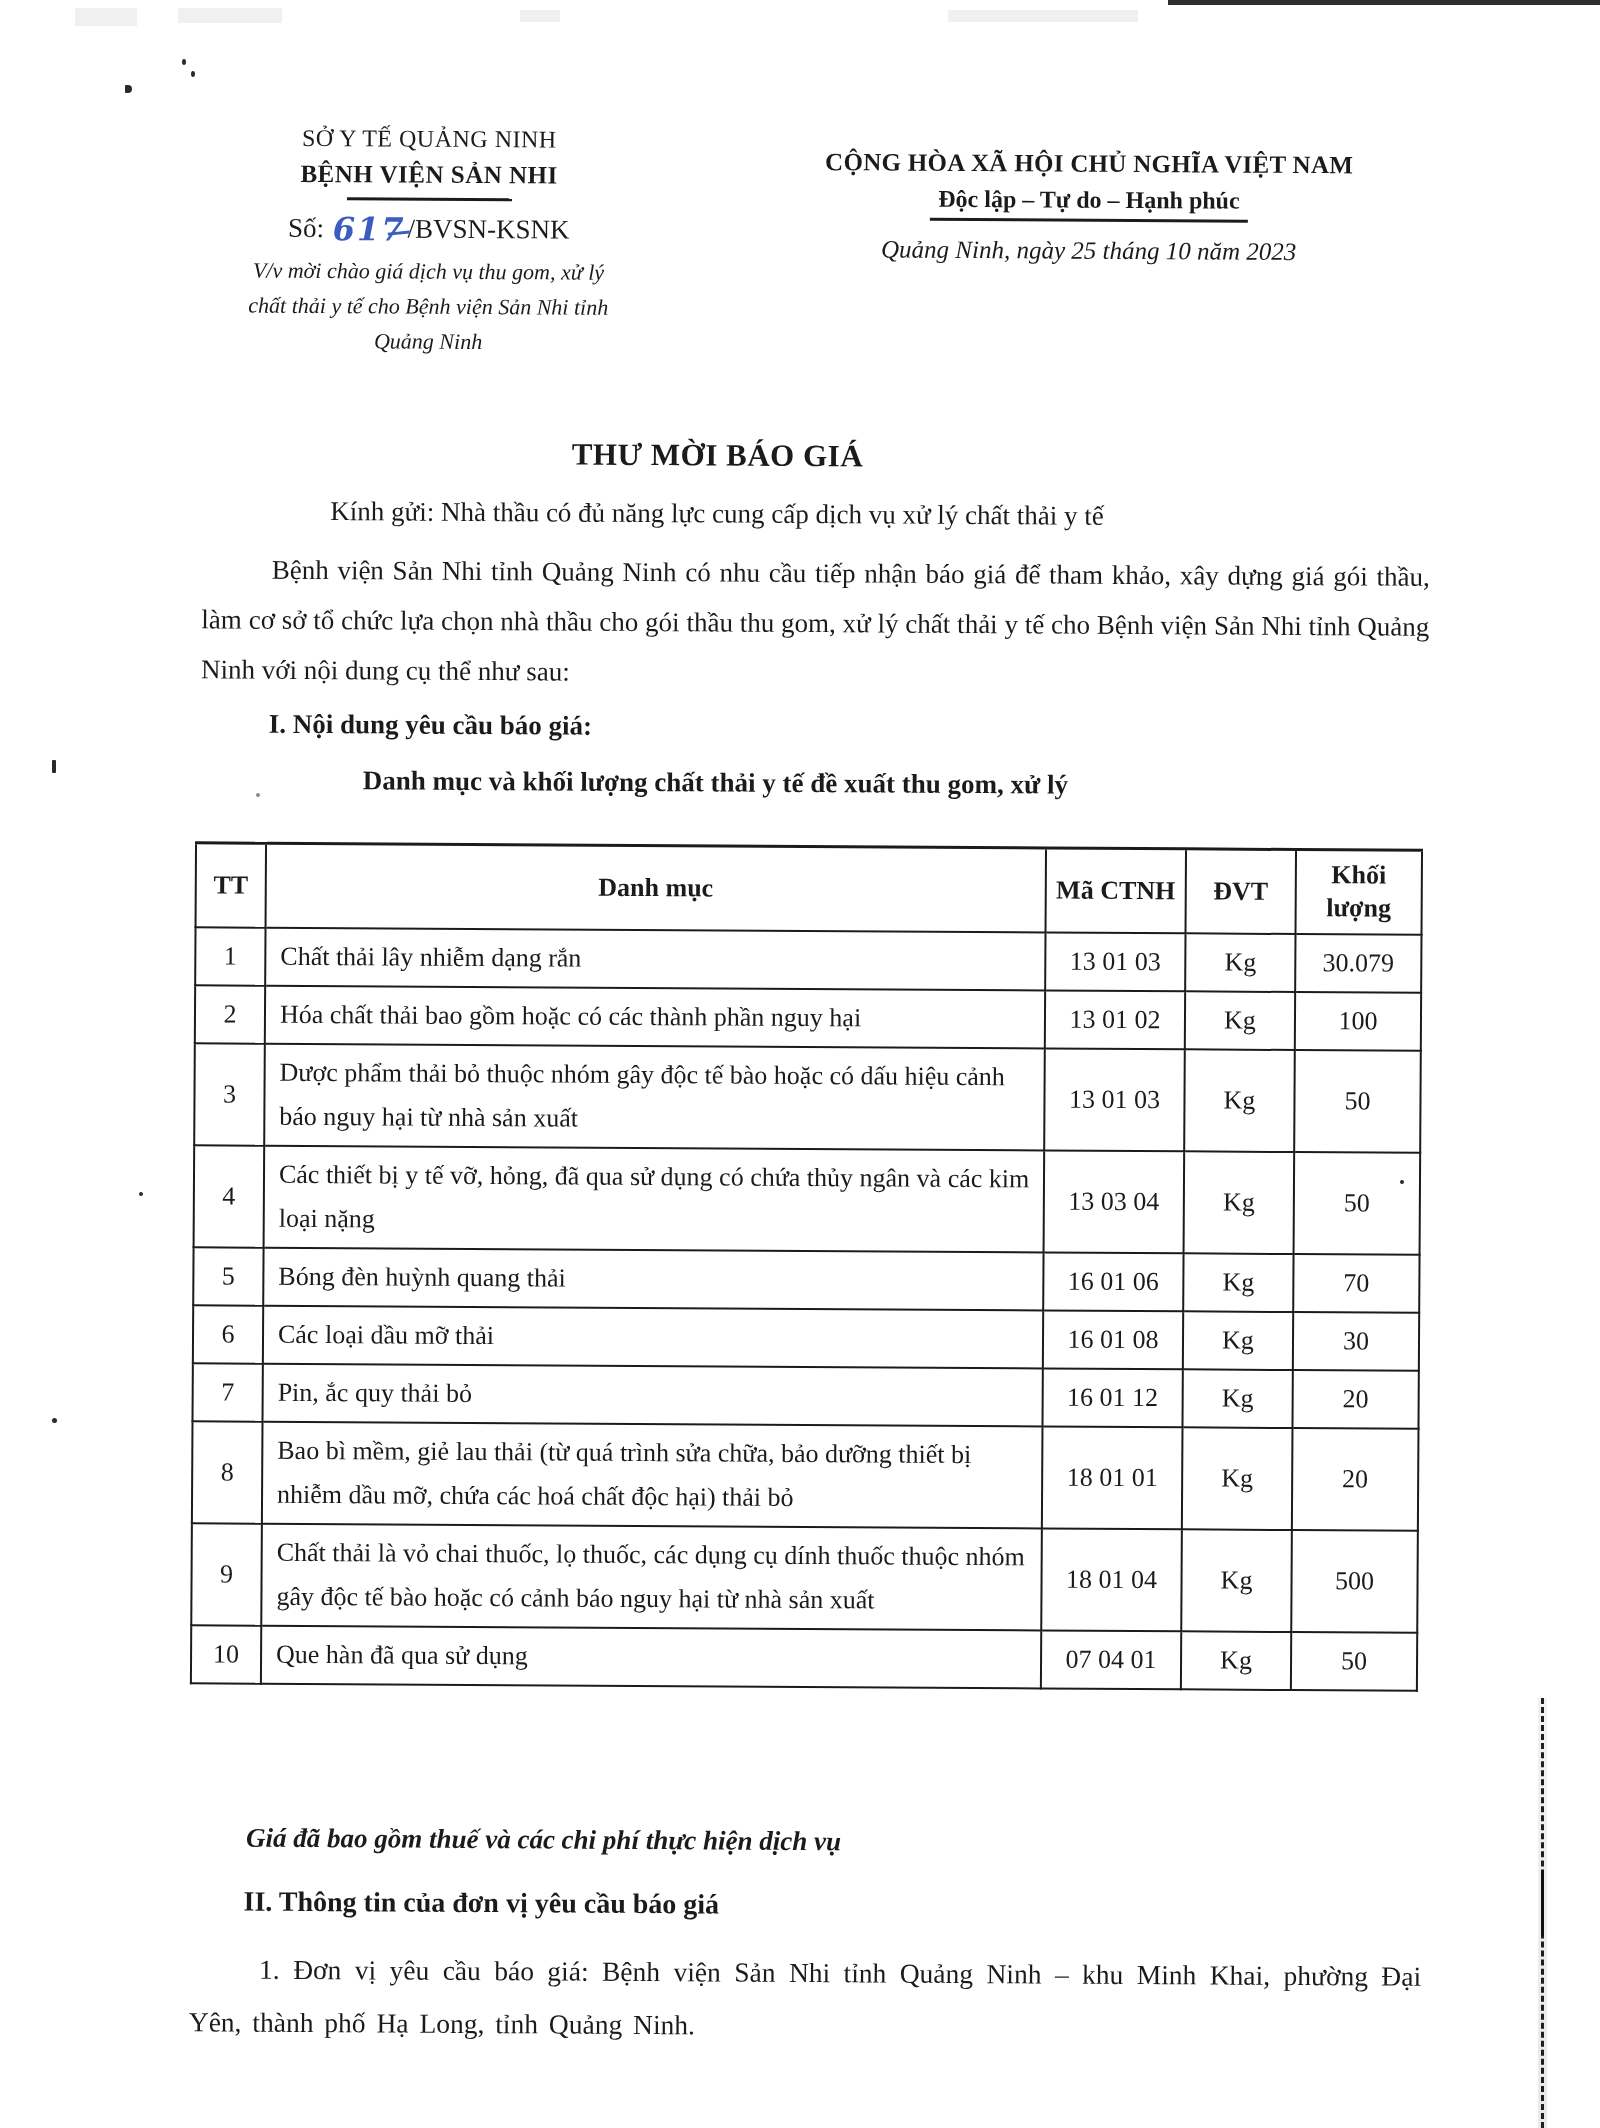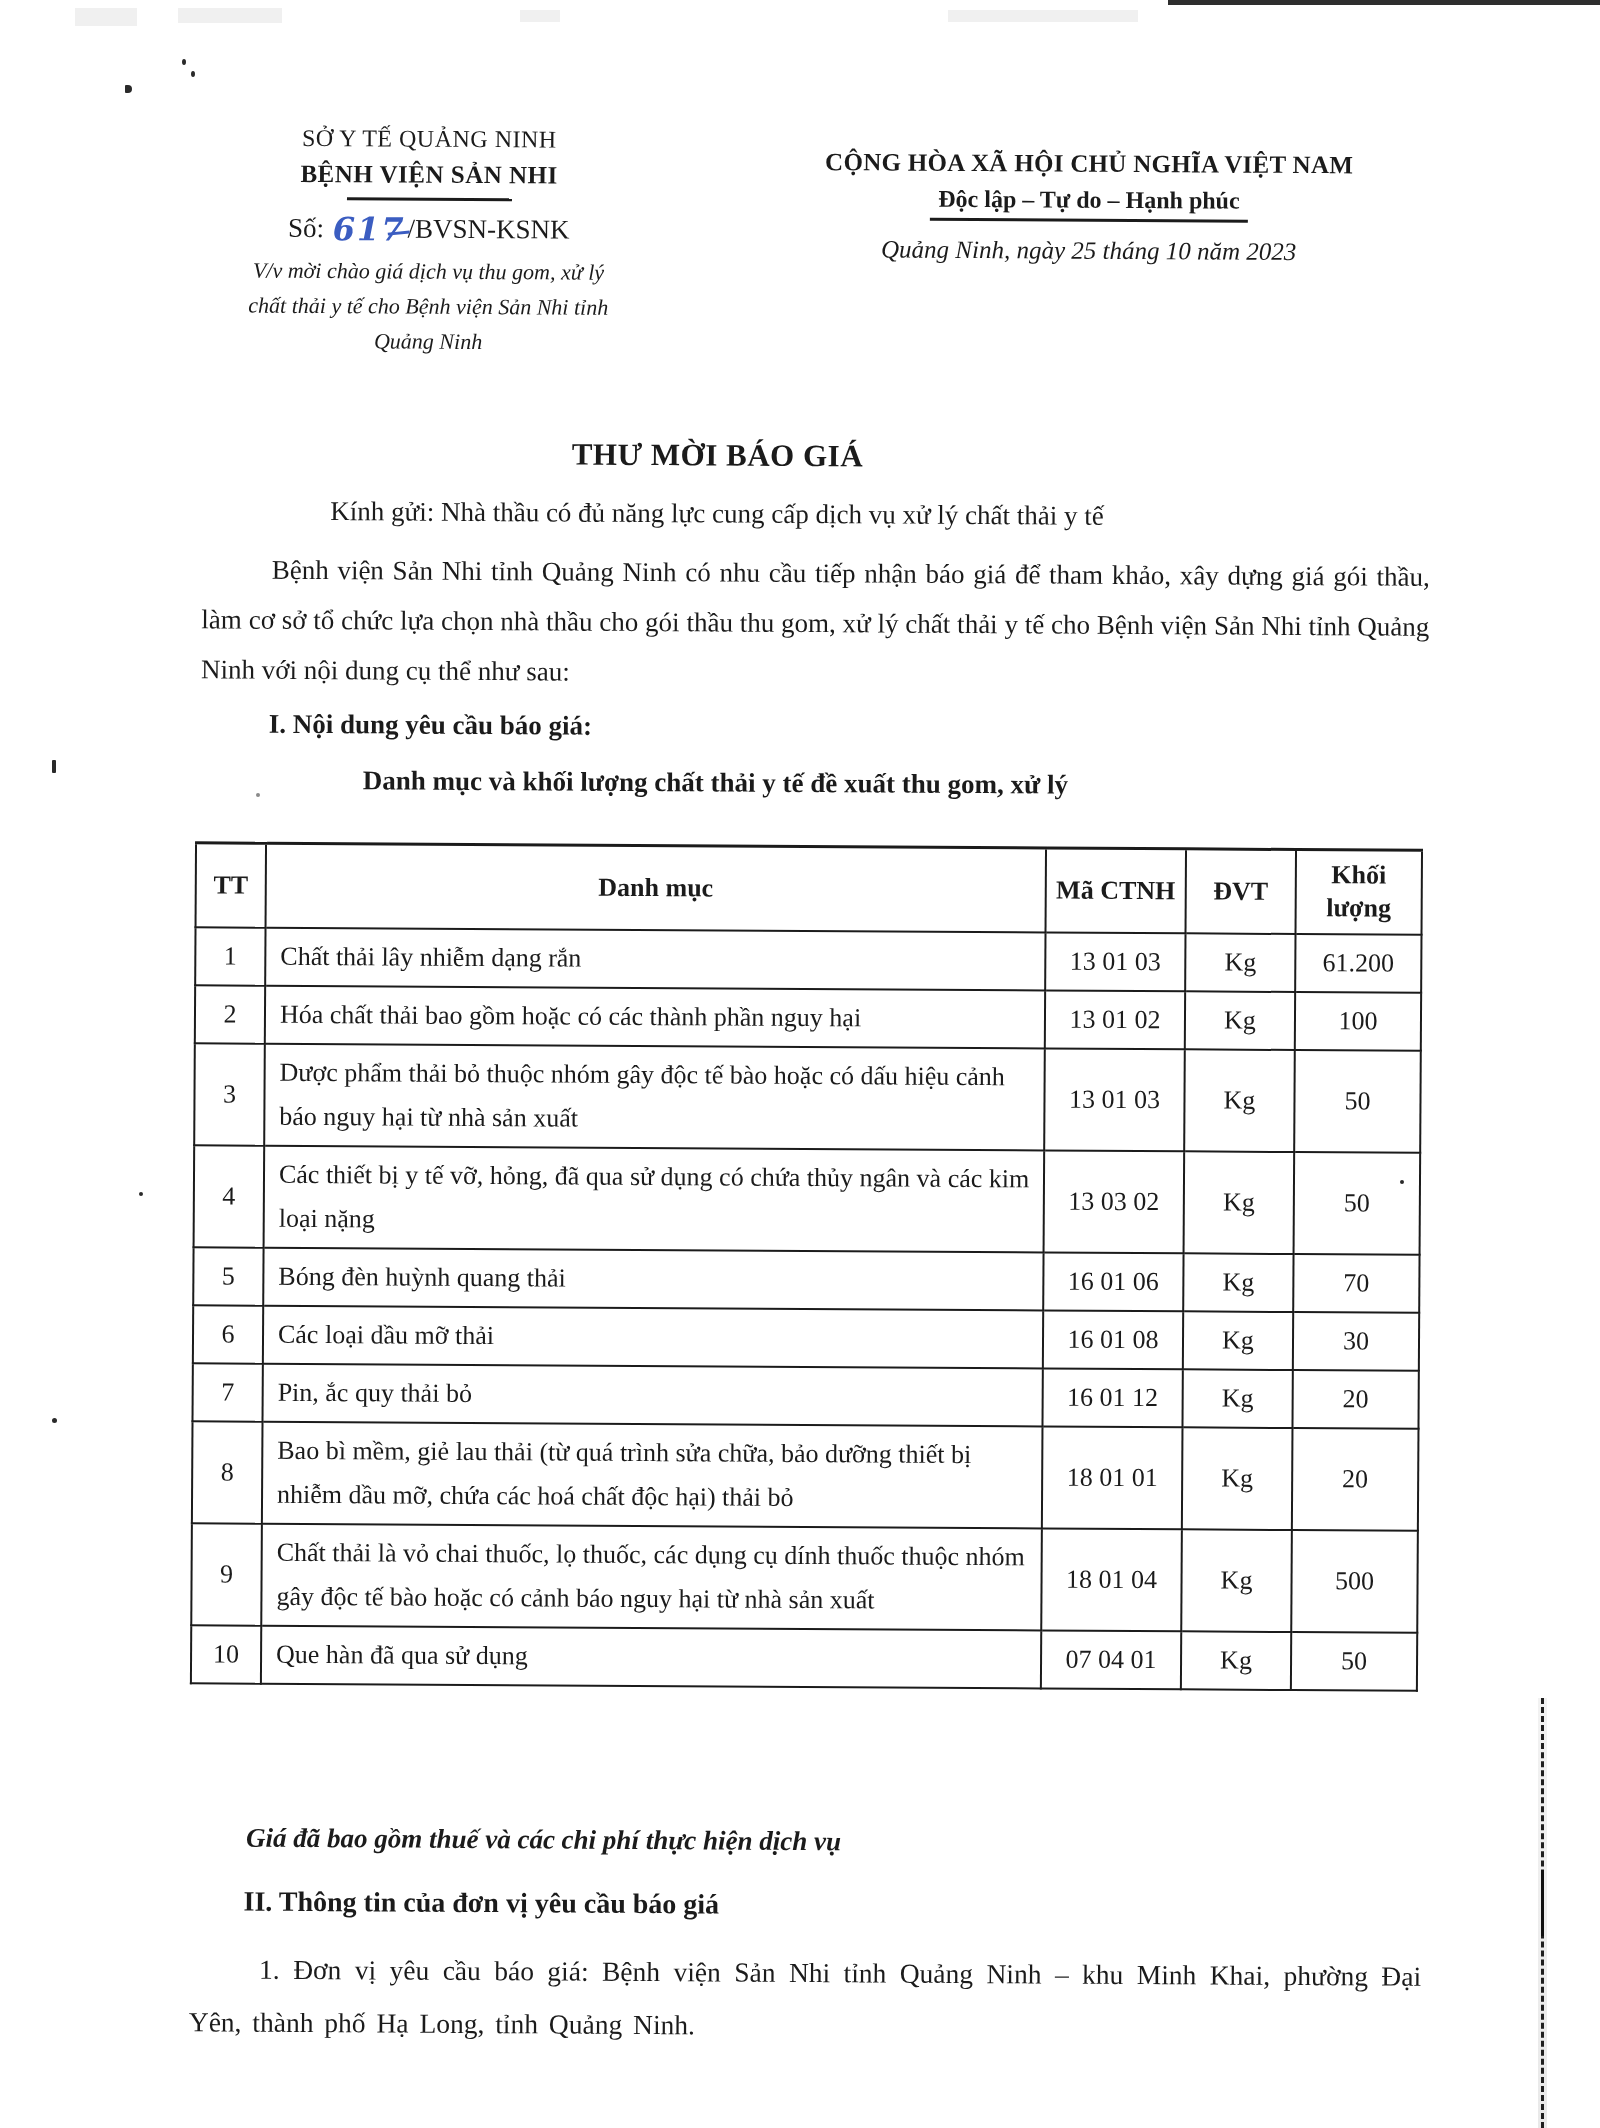--- a/index.html
+++ b/index.html
@@ -132,40 +132,40 @@
           <th>ĐVT</th>
           <th>Khối lượng</th>
         </tr>
       </thead>
       <tbody>
           <tr>
             <td class="td-center">1</td>
             <td class="td-name">Chất thải lây nhiễm dạng rắn</td>
             <td class="td-center">13 01 03</td>
             <td class="td-center">Kg</td>
-            <td class="td-center">61.200</td>
+            <td class="td-center">30.079</td>
           </tr>
           <tr>
             <td class="td-center">2</td>
             <td class="td-name">Hóa chất thải bao gồm hoặc có các thành phần nguy hại</td>
             <td class="td-center">13 01 02</td>
             <td class="td-center">Kg</td>
             <td class="td-center">100</td>
           </tr>
           <tr>
             <td class="td-center">3</td>
             <td class="td-name">Dược phẩm thải bỏ thuộc nhóm gây độc tế bào hoặc có dấu hiệu cảnh báo nguy hại từ nhà sản xuất</td>
             <td class="td-center">13 01 03</td>
             <td class="td-center">Kg</td>
             <td class="td-center">50</td>
           </tr>
           <tr>
             <td class="td-center">4</td>
             <td class="td-name">Các thiết bị y tế vỡ, hỏng, đã qua sử dụng có chứa thủy ngân và các kim loại nặng</td>
-            <td class="td-center">13 03 02</td>
+            <td class="td-center">13 03 04</td>
             <td class="td-center">Kg</td>
             <td class="td-center">50</td>
           </tr>
           <tr>
             <td class="td-center">5</td>
             <td class="td-name">Bóng đèn huỳnh quang thải</td>
             <td class="td-center">16 01 06</td>
             <td class="td-center">Kg</td>
             <td class="td-center">70</td>
           </tr>

